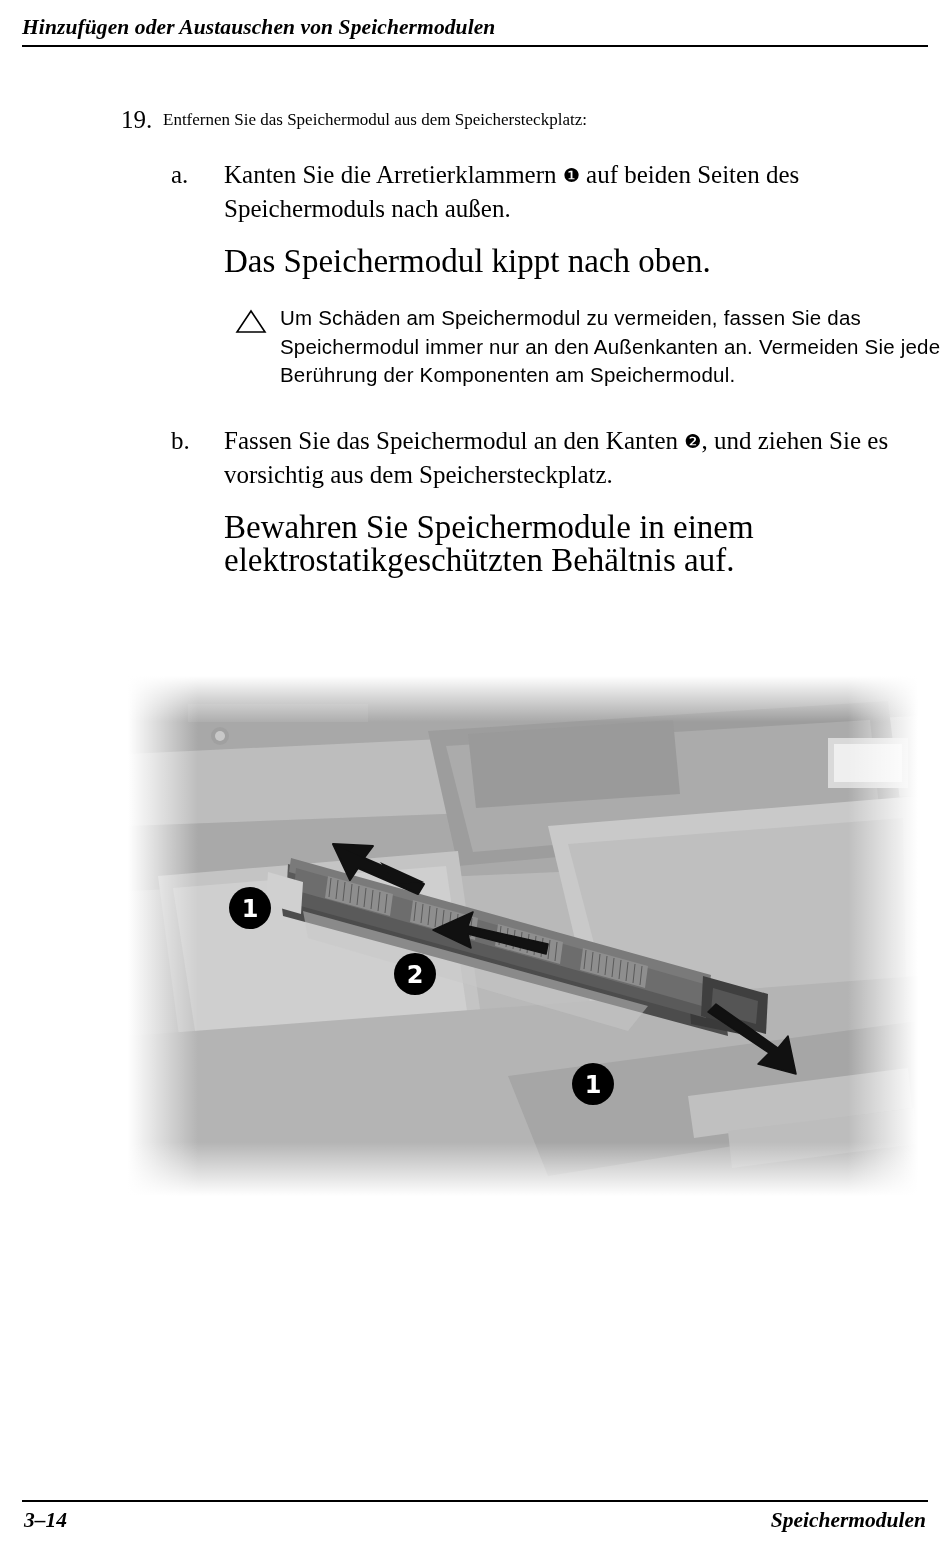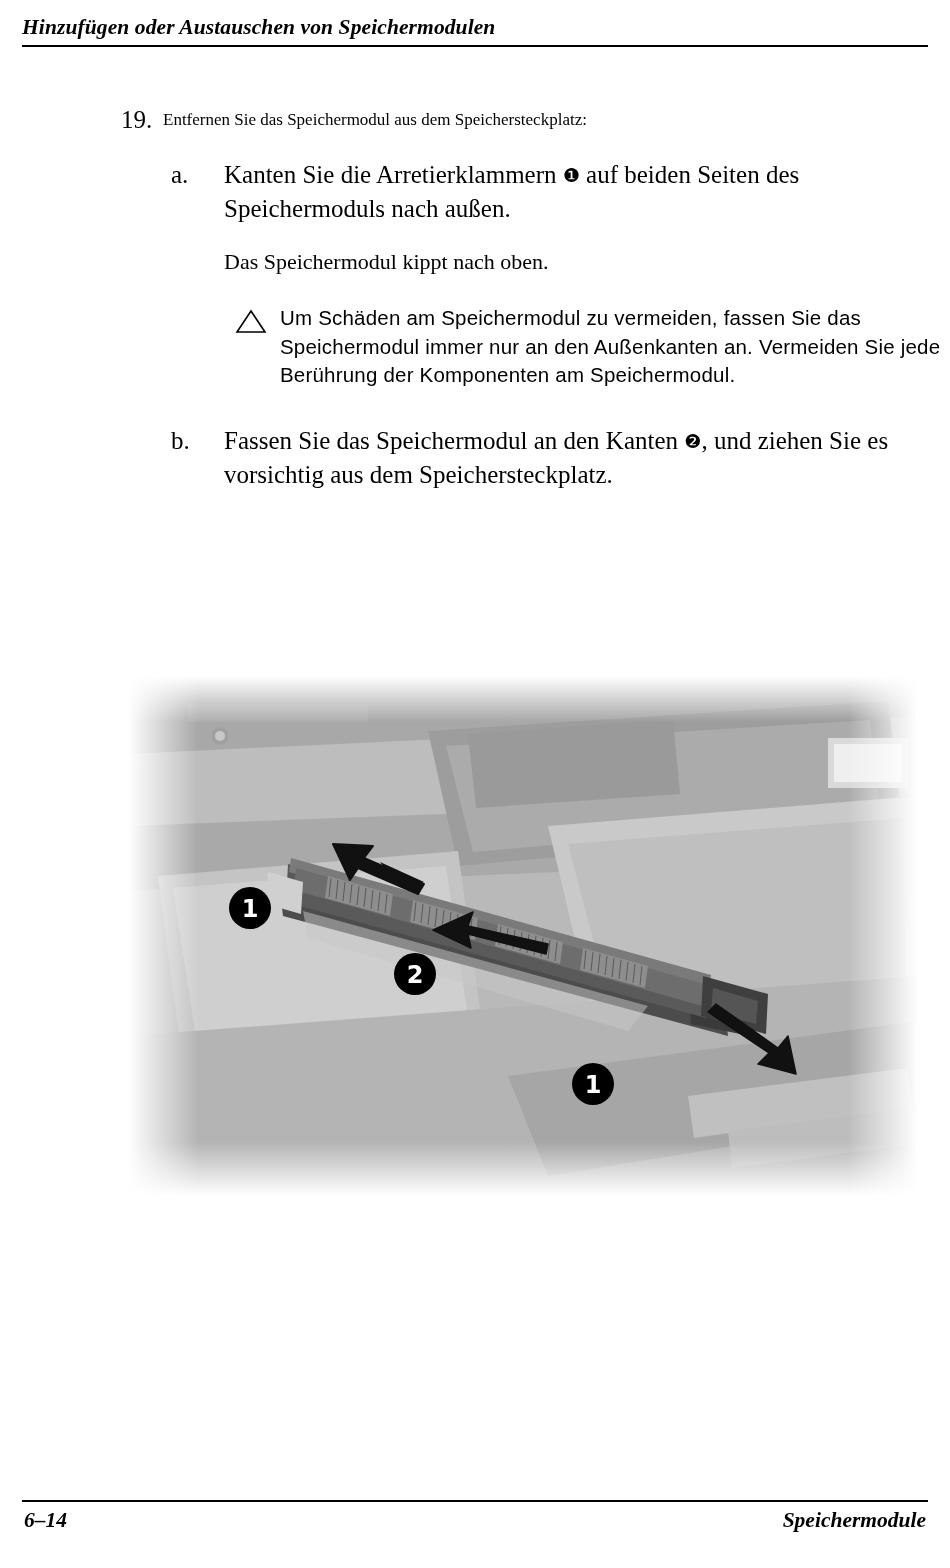--- a/index.html
+++ b/index.html
@@ -88,21 +88,21 @@
     box-sizing: content-box;
   }
   .substep-body {
     flex: 1;
     font-size: 25px;
     line-height: 33px;
     padding-right: 10px;
   }
   .para {
     margin-top: 20px;
-    font-size: 22px;
+    font-size: 33px;
     line-height: 33px;
   }
 
   .callout-num {
     font-family: "DejaVu Sans", sans-serif;
     font-size: 19px;
     vertical-align: 1px;
     letter-spacing: 0;
   }
 
@@ -208,20 +208,21 @@
           <path d="M16 3 L30 24 L2 24 Z" fill="none" stroke="#000" stroke-width="1.6" stroke-linejoin="miter"></path>
         </svg>
       </span>
       <div class="note-text">Um Schäden am Speichermodul zu vermeiden, fassen Sie das Speichermodul immer nur an den Außenkanten an. Vermeiden Sie jede Berührung der Komponenten am Speichermodul.</div>
     </div>
 
     <div class="substep" style="margin-top:34px">
       <div class="substep-label">b.</div>
       <div class="substep-body">
         <span>Fassen Sie das Speichermodul an den Kanten </span><span class="callout-num">❷</span><span>, und ziehen Sie es vorsichtig aus dem Speichersteckplatz.</span>
+        <div class="para">Bewahren Sie Speichermodule in einem elektrostatikgeschützten Behältnis auf.</div>
       </div>
     </div>
 
   </div>
 
   <div class="figure">
     <svg class="fig-canvas" viewBox="0 0 790 520" xmlns="http://www.w3.org/2000/svg">
       <defs>
         <linearGradient id="fadeL" x1="0" y1="0" x2="1" y2="0">
           <stop offset="0" stop-color="#ffffff" stop-opacity="1"></stop>
@@ -315,17 +316,17 @@
 
       <rect x="0" y="0" width="70" height="520" fill="url(#fadeL)"></rect>
       <rect x="720" y="0" width="70" height="520" fill="url(#fadeR)"></rect>
       <rect x="0" y="0" width="790" height="46" fill="url(#fadeT)"></rect>
       <rect x="0" y="466" width="790" height="54" fill="url(#fadeB)"></rect>
     </svg>
   </div>
 
   <div class="footer">
     <div class="footer-rule"></div>
-    <div class="footer-left">6–14</div>
-    <div class="footer-right">Speichermodule</div>
+    <div class="footer-left">3–14</div>
+    <div class="footer-right">Speichermodulen</div>
   </div>
 
 </div>
 
 </body></html>

